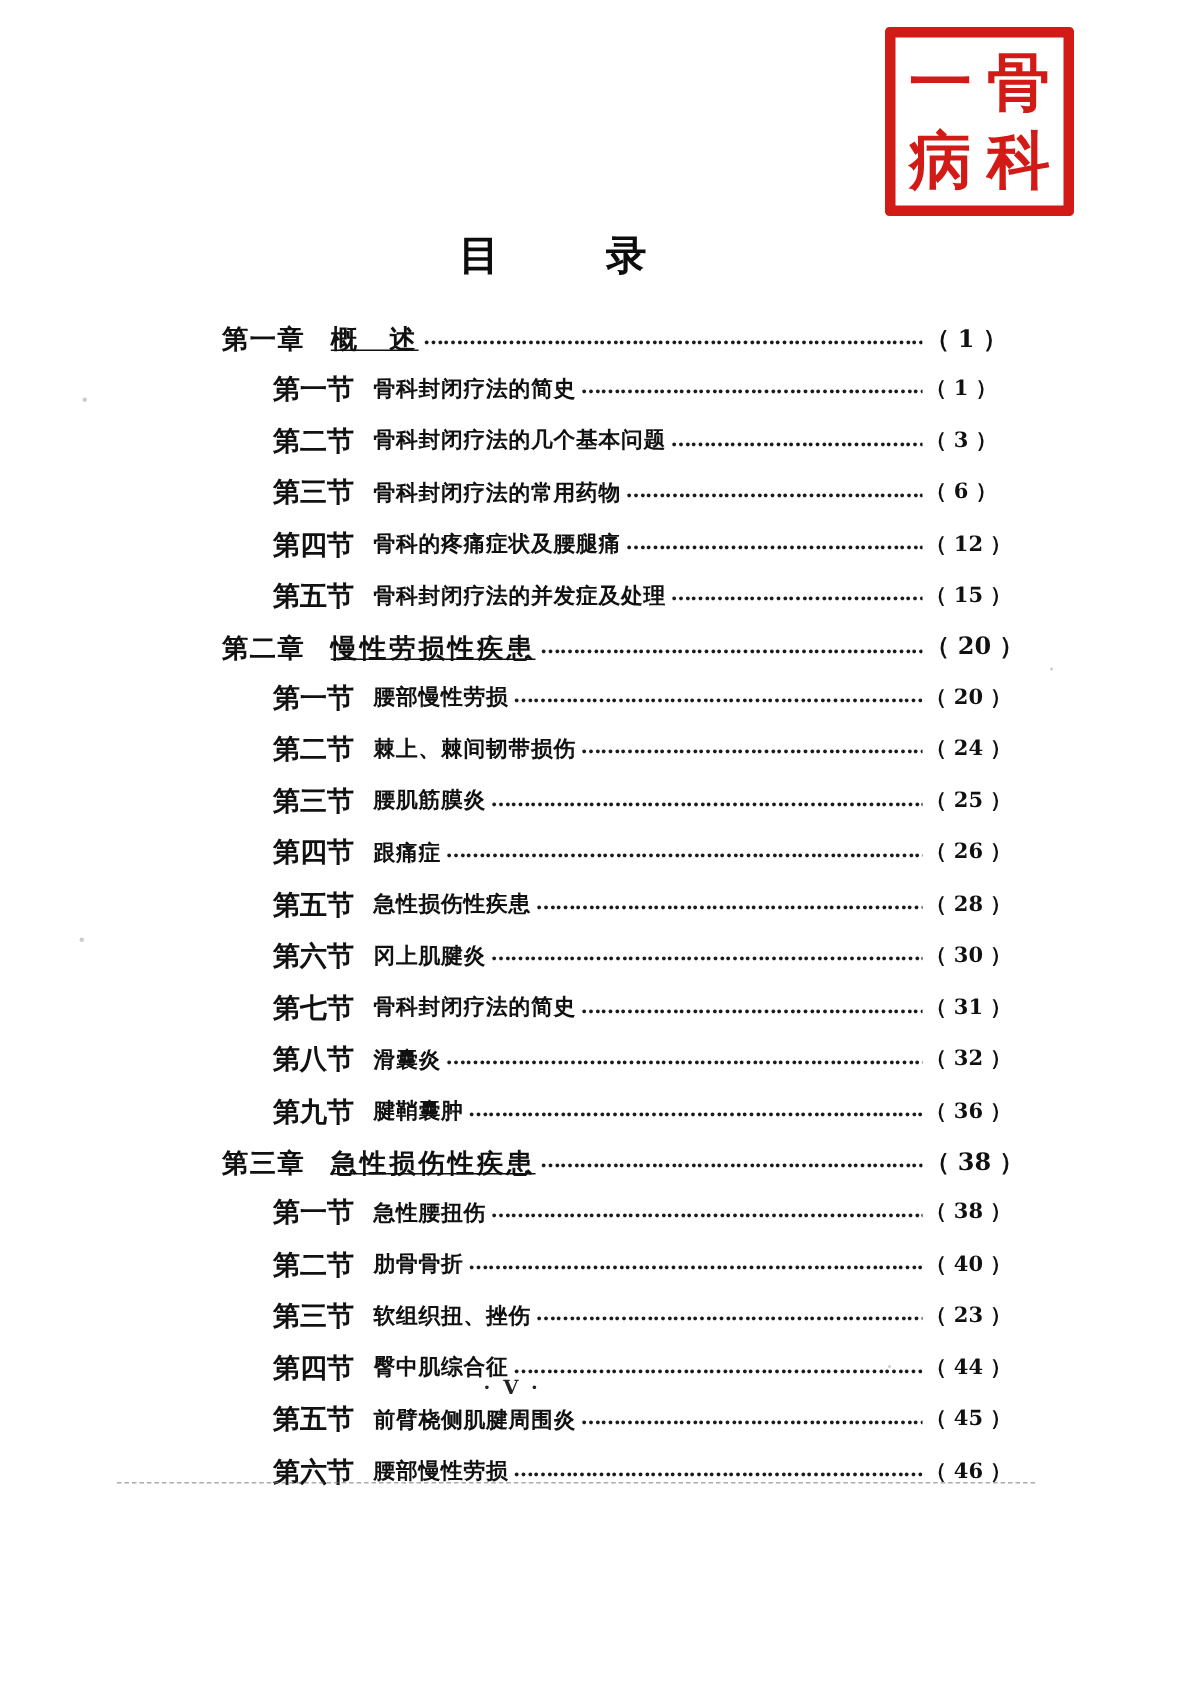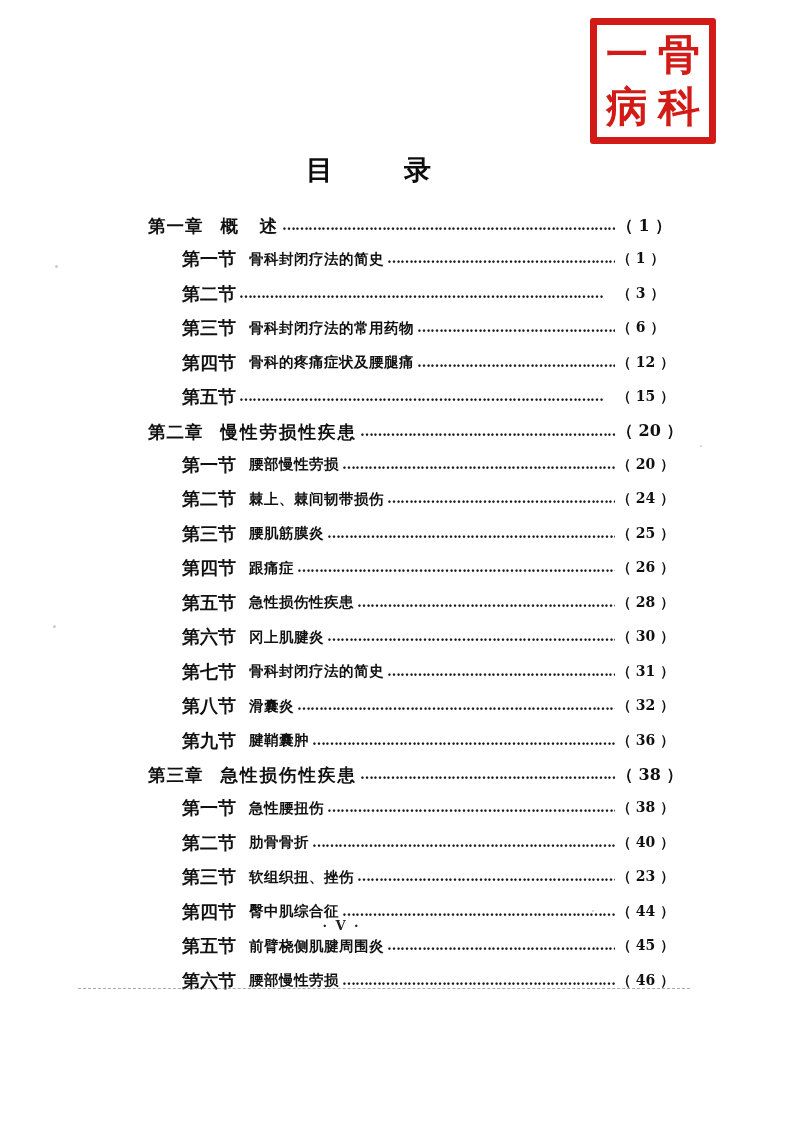--- a/index.html
+++ b/index.html
@@ -99,20 +99,21 @@
   }
   .row.chapter .num { letter-spacing: 1px; }
   .row.section .num { letter-spacing: 0px; font-size: 18px; }
 
   .label {
     flex: 0 0 auto;
   }
   .row.chapter .label {
     margin-left: 17px;
     letter-spacing: 2px;
+    text-decoration: underline;
   }
   .row.section .label {
     margin-left: 13px;
     letter-spacing: 0.5px;
   }
   .leader {
     flex: 1 1 auto;
     overflow: hidden;
     margin: 0 2px 0 3px;
     font-size: 14px;
@@ -183,40 +184,42 @@
 
   <div class="row section">
     <span class="num">第一节</span>
     <span class="label">骨科封闭疗法的简史</span>
     <span class="leader">…………………………………………………………………………</span>
     <span class="pagebox">（ 1 ）</span>
   </div>
 
   <div class="row section">
     <span class="num">第二节</span>
+    <span class="label">骨科封闭疗法的几个基本问题</span>
     <span class="leader">…………………………………………………………………………</span>
     <span class="pagebox">（ 3 ）</span>
   </div>
 
   <div class="row section">
     <span class="num">第三节</span>
     <span class="label">骨科封闭疗法的常用药物</span>
     <span class="leader">…………………………………………………………………………</span>
     <span class="pagebox">（ 6 ）</span>
   </div>
 
   <div class="row section">
     <span class="num">第四节</span>
     <span class="label">骨科的疼痛症状及腰腿痛</span>
     <span class="leader">…………………………………………………………………………</span>
     <span class="pagebox">（ 12 ）</span>
   </div>
 
   <div class="row section">
     <span class="num">第五节</span>
+    <span class="label">骨科封闭疗法的并发症及处理</span>
     <span class="leader">…………………………………………………………………………</span>
     <span class="pagebox">（ 15 ）</span>
   </div>
 
   <div class="row chapter">
     <span class="num">第二章</span>
     <span class="label">慢性劳损性疾患</span>
     <span class="leader">…………………………………………………………………………</span>
     <span class="pagebox">（ 20 ）</span>
   </div>

